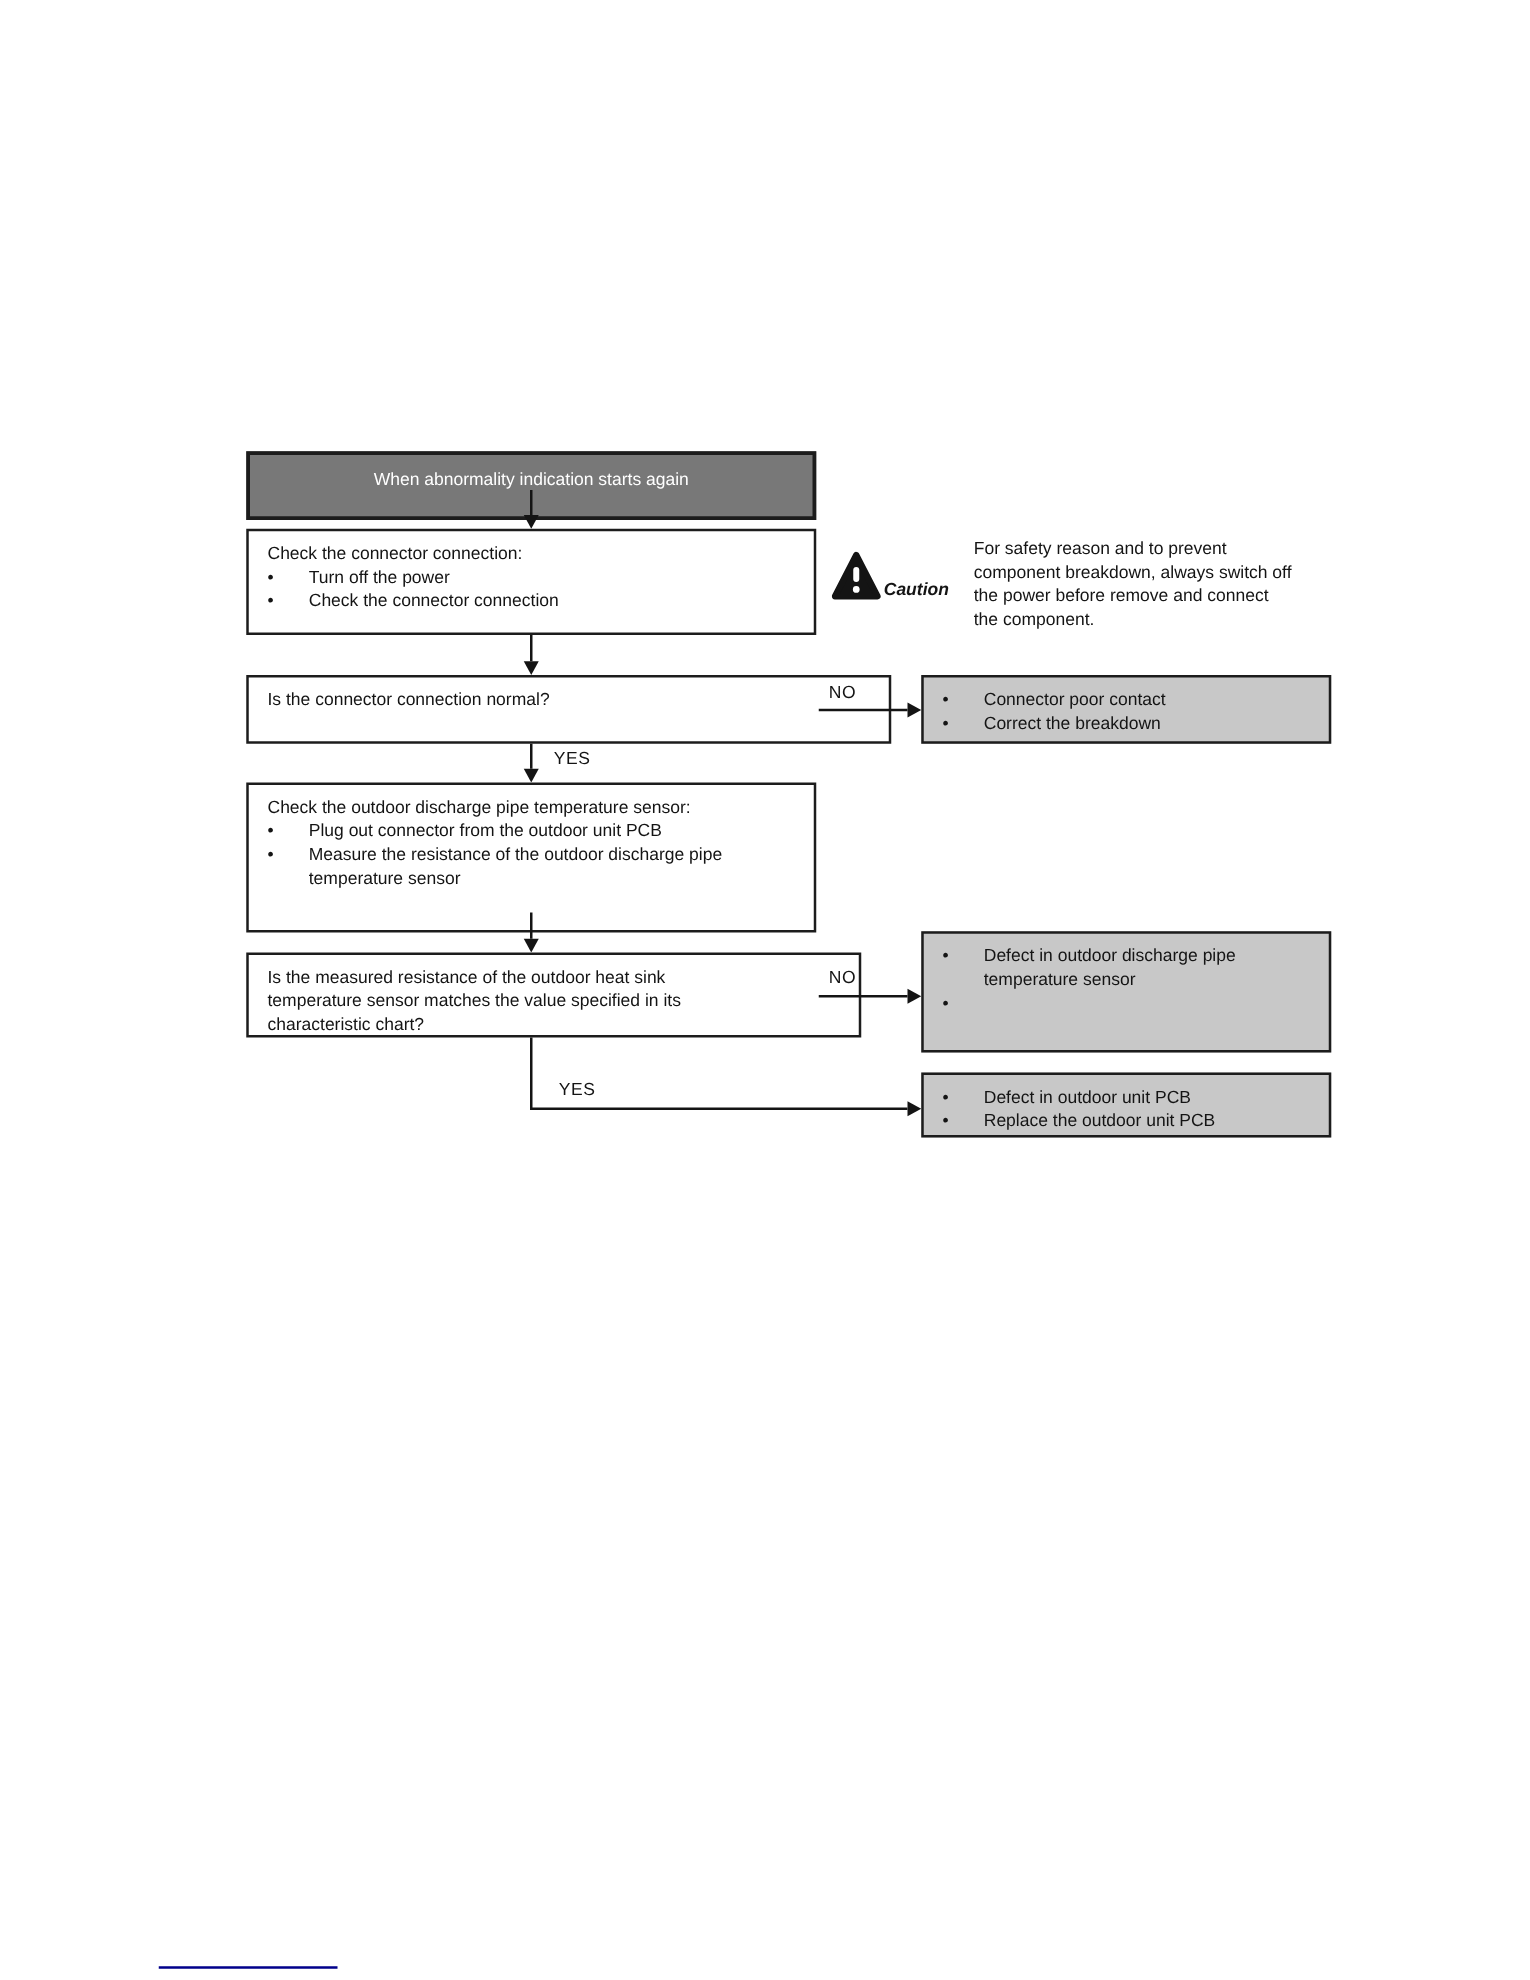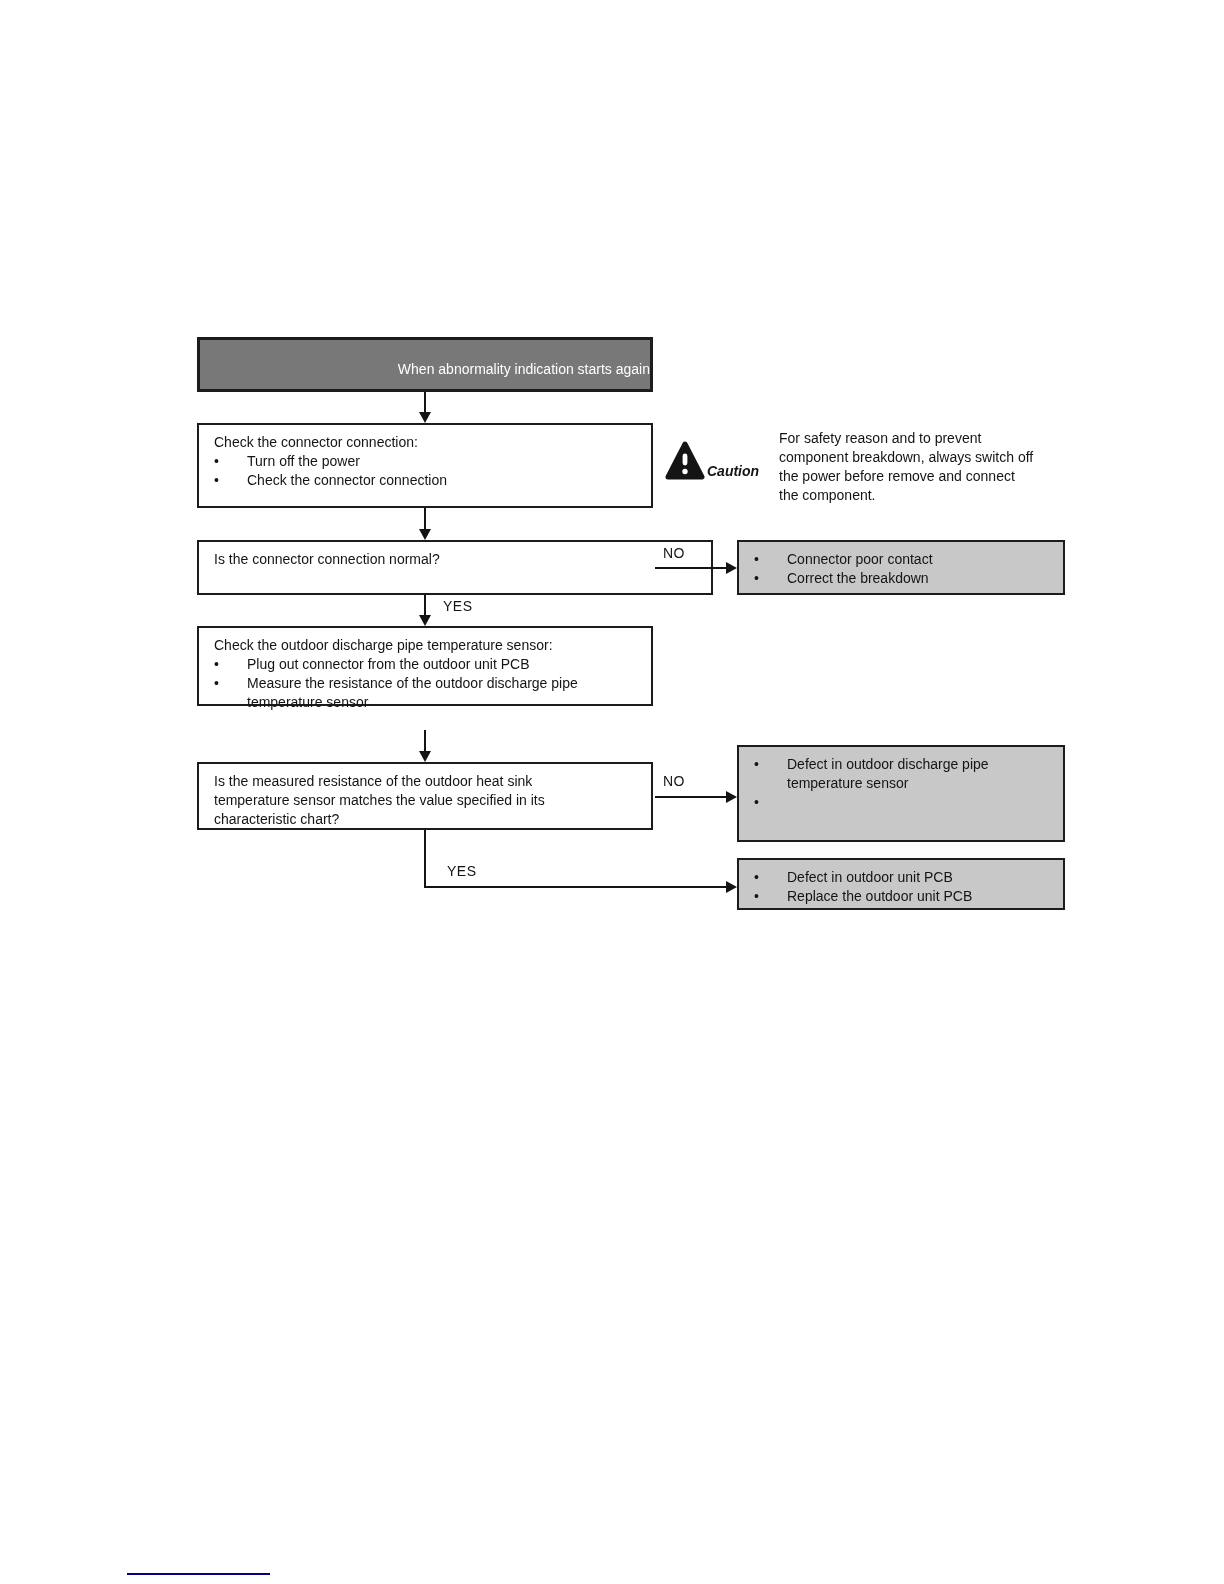--- a/index.html
+++ b/index.html
@@ -26,23 +26,24 @@
     overflow: hidden;
   }
   .node {
     position: absolute;
     border: 2px solid var(--node-border);
     background: #fff;
   }
   .node.start {
     background: var(--start-fill);
     color: var(--start-text);
-    text-align: right;
-    padding-top: 20px;
+    text-align: center;
+    padding-top: 10px;
     border-width: 3px;
+    margin-top: 24px;
   }
   .node.result { background: var(--result-fill); }
   .pad { padding: 8px 12px 12px 15px; }
   .brow { display: flex; }
   .brow .dot { width: 33px; flex: 0 0 33px; }
   .brow .btxt { flex: 1 1 auto; }
   .qtext { max-width: 382px; }
   .vl { position: absolute; width: 2px; background: var(--line); }
   .hl { position: absolute; height: 2px; background: var(--line); }
   .ah-down {
@@ -114,36 +115,36 @@
     <div class="brow">
       <span class="dot">•</span>
       <span class="btxt">Correct the breakdown</span>
     </div>
   </div>
 
   <div class="flow-label" style="left:443px; top:597px;">YES</div>
   <div class="vl" style="left:424px; top:595px; height:20px;"></div>
   <div class="ah-down" style="left:419px; top:615px;"></div>
 
-  <div class="node pad" style="left:197px; top:626px; width:456px; height:80px;">
+  <div class="node pad" style="left:197px; top:626px; width:456px; height:120px;">
     <div>Check the outdoor discharge pipe temperature sensor:</div>
     <div class="brow">
       <span class="dot">•</span>
       <span class="btxt">Plug out connector from the outdoor unit PCB</span>
     </div>
     <div class="brow">
       <span class="dot">•</span>
       <span class="btxt">Measure the resistance of the outdoor discharge pipe temperature sensor</span>
     </div>
   </div>
 
   <div class="vl" style="left:424px; top:730px; height:21px;"></div>
   <div class="ah-down" style="left:419px; top:751px;"></div>
 
-  <div class="node pad" style="left:197px; top:762px; width:456px; height:68px;">
+  <div class="node pad" style="left:197px; top:762px; width:492px; height:68px;">
     <div class="qtext">Is the measured resistance of the outdoor heat sink temperature sensor matches the value specified in its characteristic chart?</div>
   </div>
 
   <div class="flow-label" style="left:663px; top:772px;">NO</div>
   <div class="hl" style="left:655px; top:796px; width:71px;"></div>
   <div class="ah-right" style="left:726px; top:791px;"></div>
 
   <div class="node result pad" style="left:737px; top:745px; width:328px; height:97px;">
     <div class="brow">
       <span class="dot">•</span>

